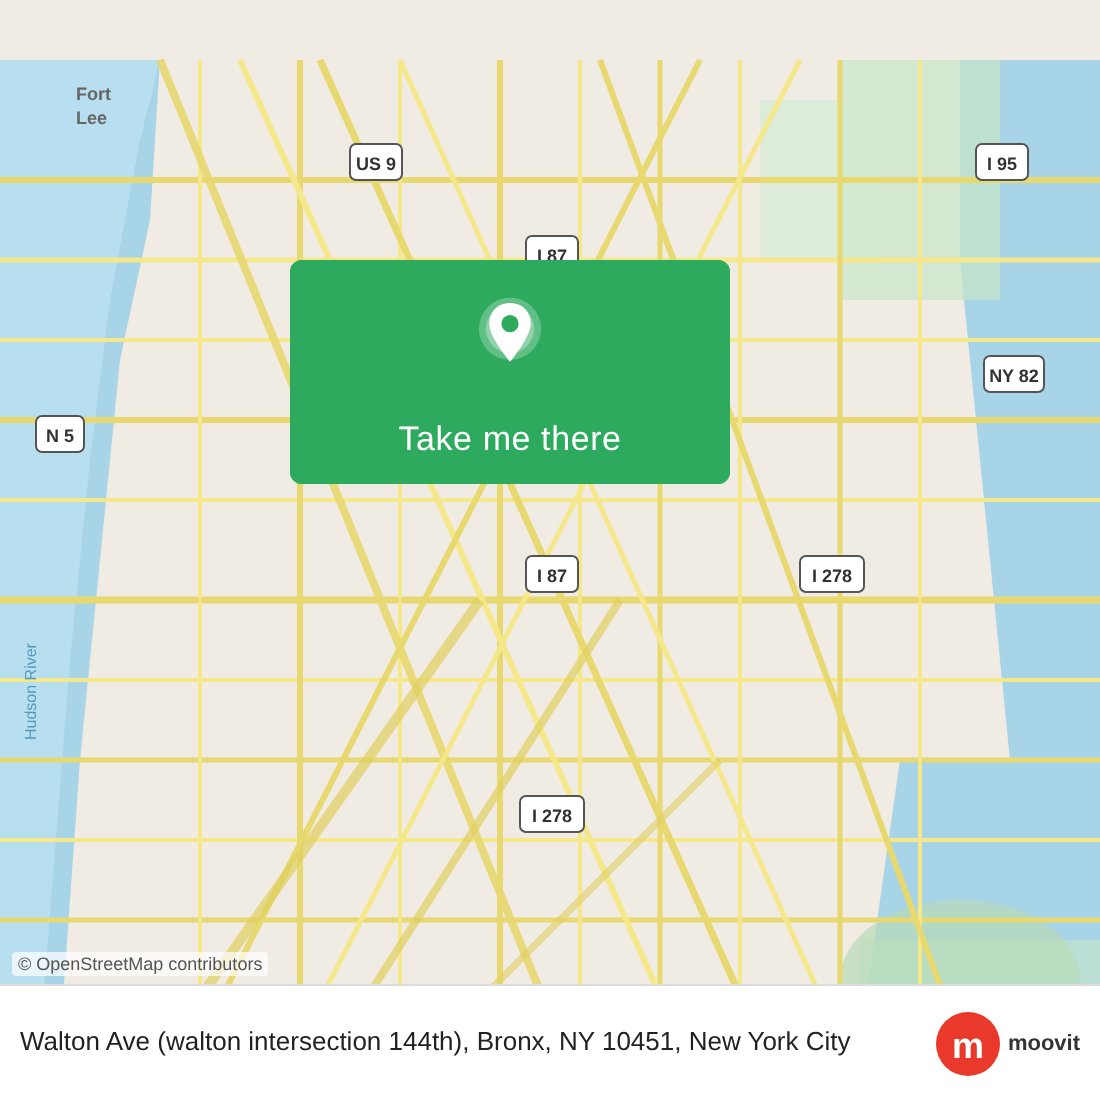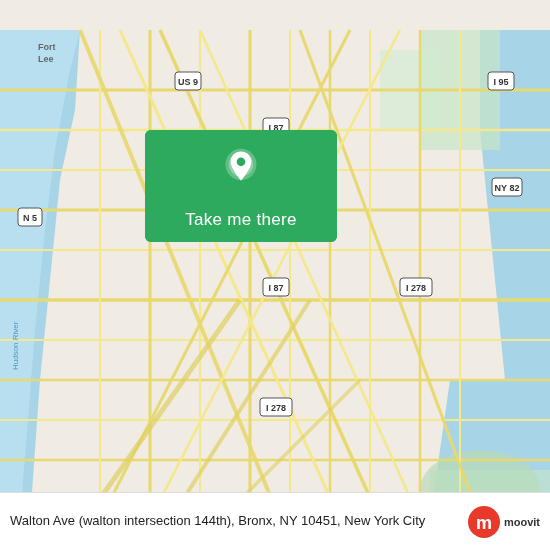--- a/index.html
+++ b/index.html
@@ -92,21 +92,21 @@
       width: 220px;
     }
 
     #take-me-there-btn {
       background: #2eaa5e;
       color: white;
       border: none;
       border-radius: 6px;
       padding: 0;
       cursor: pointer;
-      width: 192px;
+      width: 220px;
       overflow: hidden;
     }
 
     #pin-section {
       background: #2eaa5e;
       padding: 18px 0 14px 0;
       display: flex;
       justify-content: center;
       align-items: center;
     }
@@ -220,20 +220,23 @@
           <circle cx="19" cy="19" r="18" fill="white" opacity="0.25"></circle>
           <circle cx="19" cy="19" r="14" fill="white" opacity="0.3"></circle>
           <path d="M19 4 C12 4 7 9 7 16 C7 24 19 38 19 38 C19 38 31 24 31 16 C31 9 26 4 19 4 Z" fill="white"></path>
           <circle cx="19" cy="16" r="5" fill="#2eaa5e"></circle>
         </svg>
       </div>
       <div id="btn-label-section">Take me there</div>
     </button>
   </div>
 
+  <div id="attribution">
+    <span>© OpenStreetMap contributors</span>
+  </div>
 
   <div id="bottom-bar">
     <div id="location-text">Walton Ave (walton intersection 144th), Bronx, NY 10451, New York City</div>
     <div id="moovit-logo">
       <div id="moovit-logo-icon">
 
         <svg width="22" height="22" viewBox="0 0 22 22" xmlns="http://www.w3.org/2000/svg">
           <text x="3" y="18" font-size="18" font-weight="bold" fill="white" font-family="Arial">m</text>
         </svg>
       </div>

